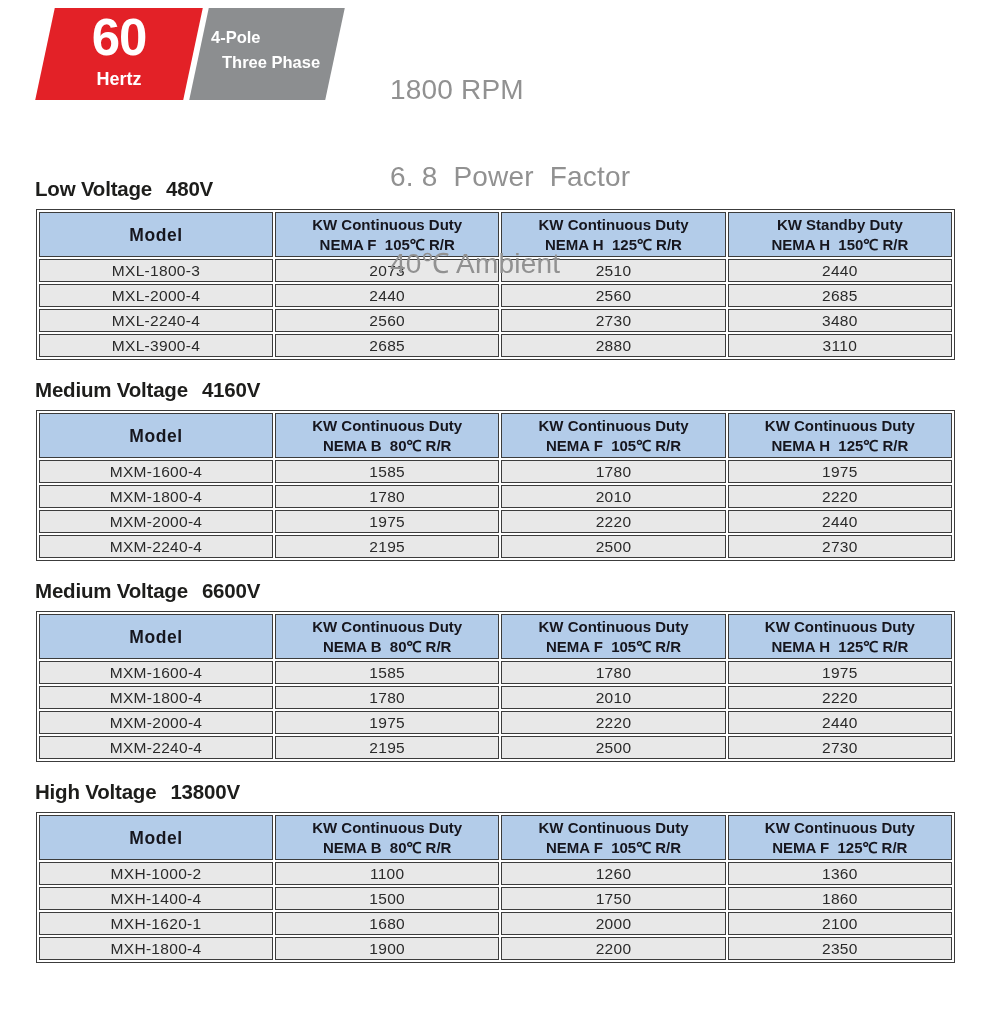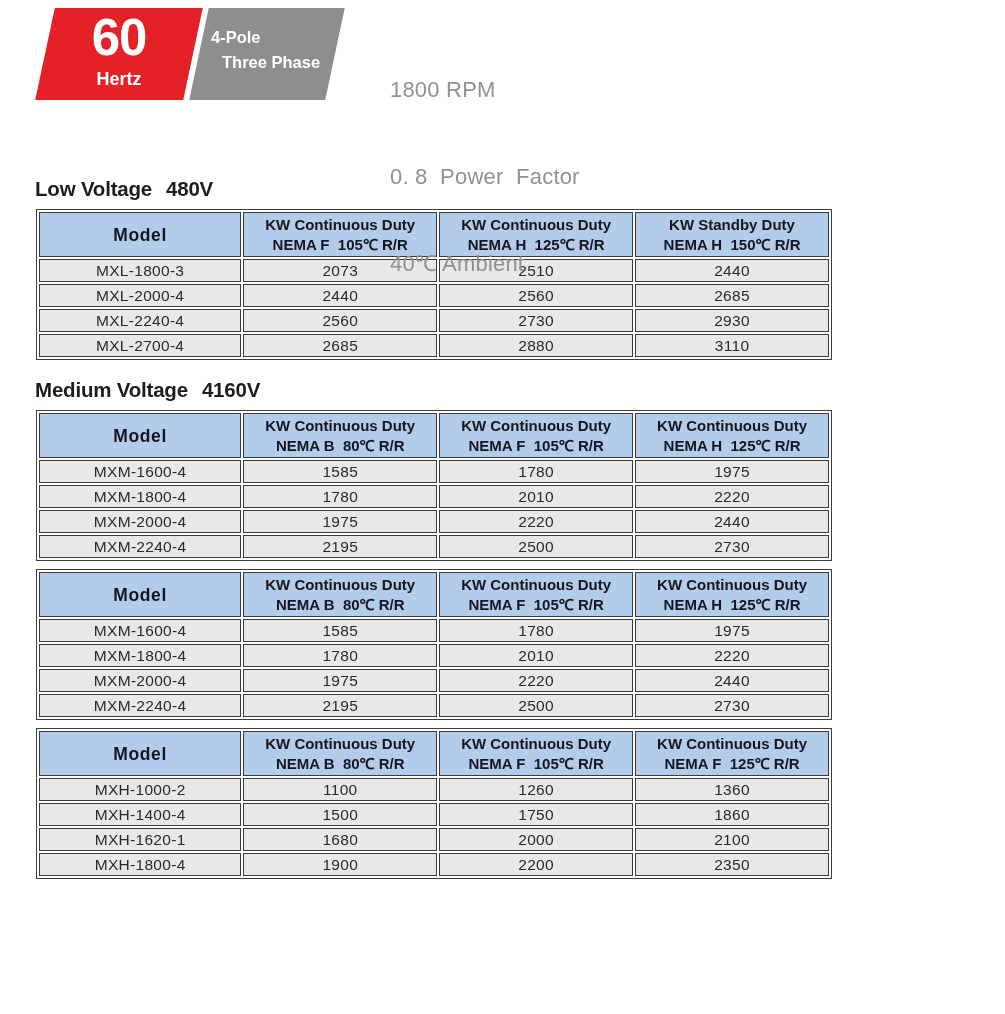--- a/index.html
+++ b/index.html
@@ -35,21 +35,21 @@
   .unit { font-size: 18px; line-height: 20px; margin-top: 3px; }
 
   .badge-gray .inner { padding: 17px 0 0 12px; font-size: 16.5px; line-height: 25px; }
   .phase-line { margin-left: 11px; }
 
   .specs {
     position: absolute;
     left: 390px;
     top: 17px;
     color: #919191;
-    font-size: 22px;
+    font-size: 28px;
     line-height: 29px;
     white-space: pre;
     letter-spacing: 0.2px;
   }
 
   
   .section-title {
     margin: 18px 0 0 35px;
     font-size: 20.5px;
     font-weight: bold;
@@ -57,21 +57,21 @@
     letter-spacing: -0.2px;
     line-height: 24px;
   }
   .section-title.first { margin-top: 59px; }
   .section-title .voltage { margin-left: 14px; }
 
   table.rating {
     border-collapse: separate;
     border-spacing: 2px;
     table-layout: fixed;
-    width: 796px;
+    width: 919px;
     margin: 8px 0 0 36px;
     border: 1px solid #3c3c3c;
     background: #ffffff;
   }
   col.c-model { width: 25.8%; }
   col.c-val   { width: 24.7333%; }
 
   table.rating th, table.rating td {
     border: 1px solid #3c3c3c;
     text-align: center;
@@ -109,21 +109,21 @@
     </div>
   </div>
   <div class="badge badge-gray">
     <div class="inner">
       <div class="pole-line">4-Pole</div>
       <div class="phase-line">Three Phase</div>
     </div>
   </div>
   <div class="specs">
     <div>1800 RPM</div>
-    <div>0. 8  Power  Factor</div>
+    <div>6. 8  Power  Factor</div>
     <div>40℃ Ambient</div>
   </div>
 </div>
 
 <div id="tables-root">
     <section>
       <h2 class="section-title first"><span>Low Voltage</span><span class="voltage">480V</span></h2>
       <table class="rating">
         <colgroup>
           <col class="c-model">
@@ -158,24 +158,24 @@
           <tr>
             <td class="model-td">MXL-2000-4</td>
             <td>2440</td>
             <td>2560</td>
             <td>2685</td>
           </tr>
           <tr>
             <td class="model-td">MXL-2240-4</td>
             <td>2560</td>
             <td>2730</td>
-            <td>2930</td>
-          </tr>
-          <tr>
-            <td class="model-td">MXL-2700-4</td>
+            <td>3480</td>
+          </tr>
+          <tr>
+            <td class="model-td">MXL-3900-4</td>
             <td>2685</td>
             <td>2880</td>
             <td>3110</td>
           </tr>
         </tbody>
       </table>
     </section>
     <section>
       <h2 class="section-title"><span>Medium Voltage</span><span class="voltage">4160V</span></h2>
       <table class="rating">
@@ -224,20 +224,21 @@
           <tr>
             <td class="model-td">MXM-2240-4</td>
             <td>2195</td>
             <td>2500</td>
             <td>2730</td>
           </tr>
         </tbody>
       </table>
     </section>
     <section>
+      <h2 class="section-title"><span>Medium Voltage</span><span class="voltage">6600V</span></h2>
       <table class="rating">
         <colgroup>
           <col class="c-model">
           <col class="c-val">
           <col class="c-val">
           <col class="c-val">
         </colgroup>
         <thead>
           <tr>
             <th class="model-th">Model</th>
@@ -277,20 +278,21 @@
           <tr>
             <td class="model-td">MXM-2240-4</td>
             <td>2195</td>
             <td>2500</td>
             <td>2730</td>
           </tr>
         </tbody>
       </table>
     </section>
     <section>
+      <h2 class="section-title"><span>High Voltage</span><span class="voltage">13800V</span></h2>
       <table class="rating">
         <colgroup>
           <col class="c-model">
           <col class="c-val">
           <col class="c-val">
           <col class="c-val">
         </colgroup>
         <thead>
           <tr>
             <th class="model-th">Model</th>

